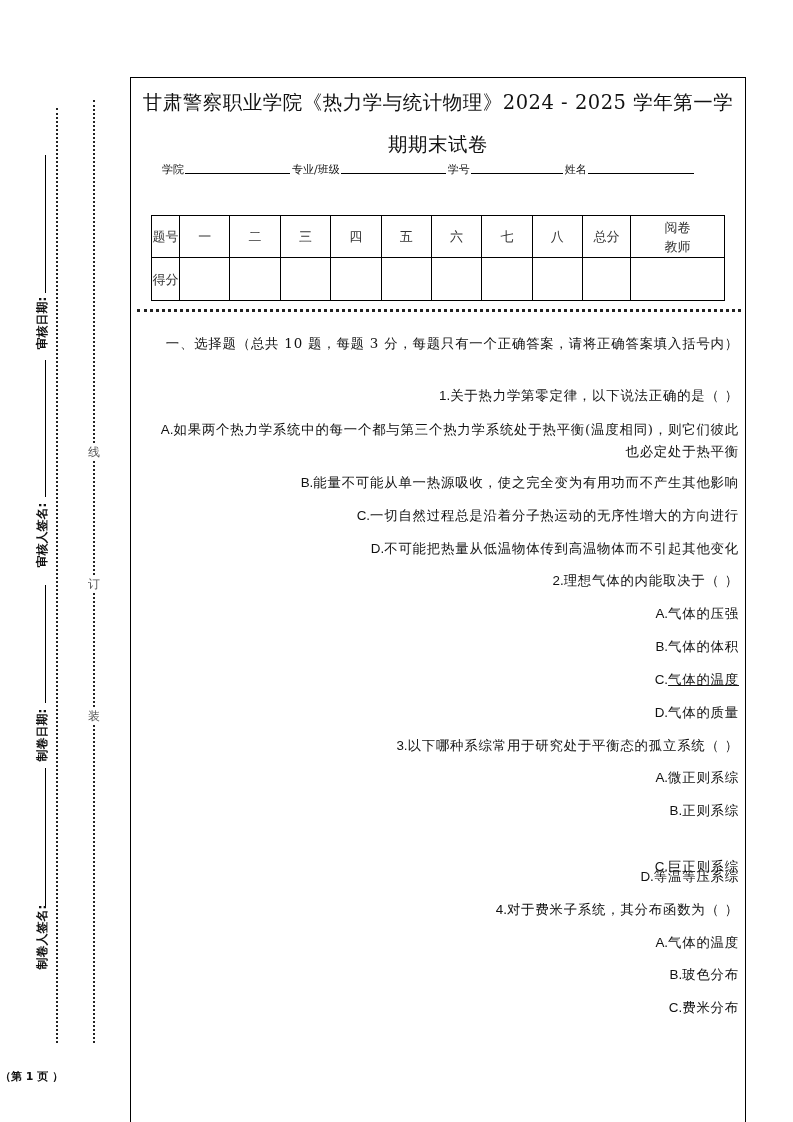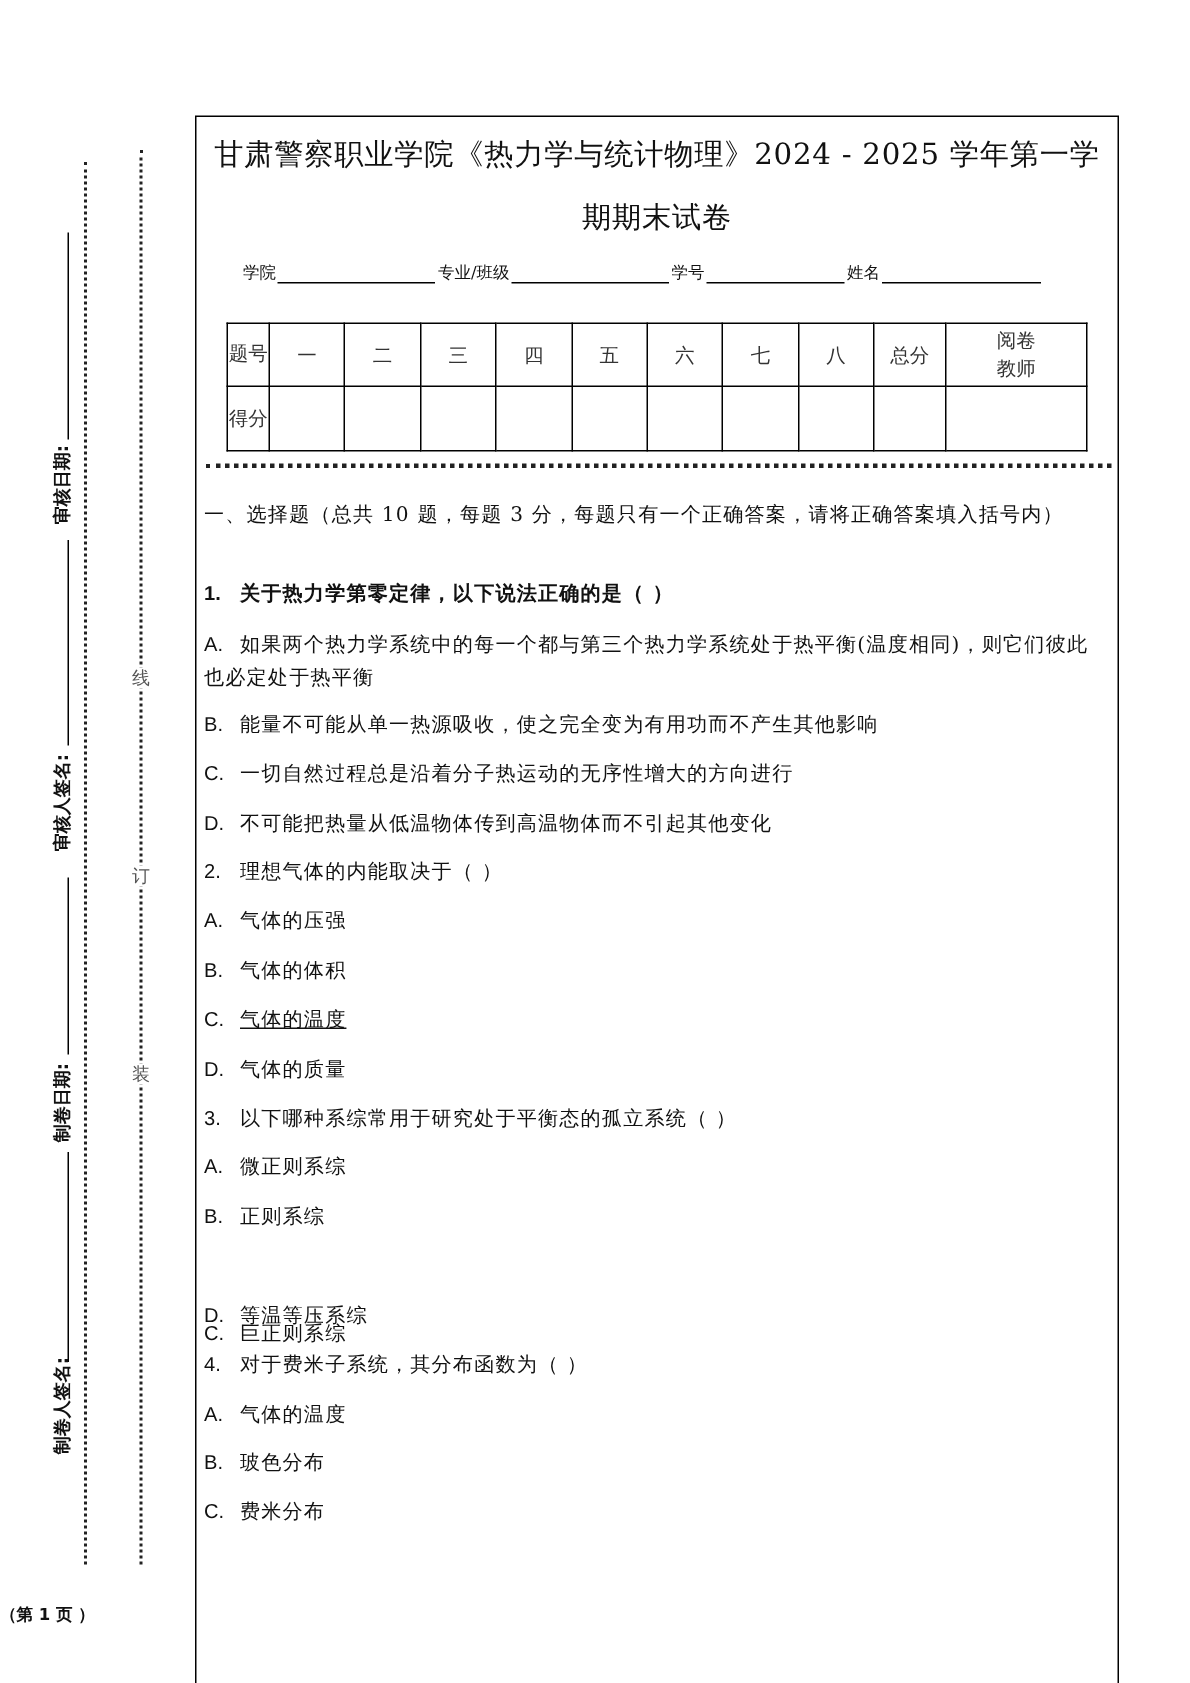--- a/index.html
+++ b/index.html
@@ -14,33 +14,33 @@
   .sign-line { position: absolute; left: 45px; width: 0; border-left: 1px solid #000; }
   .sign-label { position: absolute; left: 31px; width: 22px; font-family: "DejaVu Sans", sans-serif; font-weight: bold; font-size: 12px; white-space: nowrap; }
   .sign-label span { display: block; transform: rotate(-90deg); transform-origin: center center; }
 
   
   .frame { position: absolute; left: 130px; top: 77px; width: 616px; height: 1096px; border: 1.5px solid #000; }
   .title { position: absolute; left: 0; right: 0; text-align: center; font-size: 19.5px; letter-spacing: 0.5px; white-space: nowrap; }
   .title-1 { top: 11px; }
   .title-2 { top: 53px; font-family: Liberation Serif, serif; }
 
-  .info-row { position: absolute; top: 96px; left: 31px; font-size: 11px; display: flex; align-items: flex-end; white-space: nowrap; }
+  .info-row { position: absolute; top: 84px; left: 31px; font-size: 11px; display: flex; white-space: nowrap; }
   .info-row .lab { margin-right: 1px; }
   .info-row .blank { display: inline-block; border-bottom: 1px solid #000; height: 12px; margin-right: 2px; }
 
   table.score { position: absolute; top: 137px; left: 20px; width: 574px; border-collapse: collapse; font-size: 13px; }
   table.score td { border: 1px solid #000; text-align: center; vertical-align: middle; color: #333; }
   table.score tr.r1 td { height: 42px; }
   table.score tr.r2 td { height: 43px; }
   table.score td.hdr { width: 28px; line-height: 21px; font-size: 13px; }
   table.score td.teach { width: 94px; line-height: 19px; }
 
   .sep { position: absolute; left: 6px; right: 4px; top: 231px; border-top: 3px dotted #222; }
-  .line { position: absolute; left: 5px; right: 6px; font-size: 13.4px; letter-spacing: 0.8px; white-space: nowrap; }
+  .line { position: absolute; left: 5px; right: 6px; font-size: 13.4px; letter-spacing: 0.8px; white-space: nowrap; text-align: right; }
   .line .opt { font-family: "Liberation Sans", sans-serif; letter-spacing: 0; display: inline-block; width: 24px; }
   .multi { white-space: normal; line-height: 22px; }
 
   .footer { position: absolute; top: 1069px; left: 0; width: 793px; text-align: left; font-family: "DejaVu Sans", sans-serif; font-weight: bold; font-size: 11px; }
 </style>
 </head>
 <body>
 
 <div>
   <div class="dot-line dot-outer"></div>
@@ -116,21 +116,21 @@
       <td></td>
       <td></td>
     </tr>
   </tbody>
     </table>
 
   <div class="sep"></div>
 
   <div class="line multi" style="top:255px;">一、选择题（总共 10 题，每题 3 分，每题只有一个正确答案，请将正确答案填入括号内）</div>
 
-  <div class="line" style="top:309px;font-weight:bold;">
+  <div class="line" style="top:309px;">
     <span class="opt">1.</span><span>关于热力学第零定律，以下说法正确的是（   ）</span>
   </div>
   <div class="line multi" style="top:341px;">
     <span class="opt">A.</span><span>如果两个热力学系统中的每一个都与第三个热力学系统处于热平衡(温度相同)，则它们彼此也必定处于热平衡</span>
   </div>
   <div class="line" style="top:396px;">
     <span class="opt">B.</span><span>能量不可能从单一热源吸收，使之完全变为有用功而不产生其他影响</span>
   </div>
   <div class="line" style="top:429px;">
     <span class="opt">C.</span><span>一切自然过程总是沿着分子热运动的无序性增大的方向进行</span>
@@ -157,21 +157,21 @@
 
   <div class="line" style="top:659px;">
     <span class="opt">3.</span><span>以下哪种系综常用于研究处于平衡态的孤立系统（   ）</span>
   </div>
   <div class="line" style="top:691px;">
     <span class="opt">A.</span><span>微正则系综</span>
   </div>
   <div class="line" style="top:724px;">
     <span class="opt">B.</span><span>正则系综</span>
   </div>
-  <div class="line" style="top:802px;">
+  <div class="line" style="top:780px;">
     <span class="opt">C.</span><span>巨正则系综</span>
   </div>
   <div class="line" style="top:790px;">
     <span class="opt">D.</span><span>等温等压系综</span>
   </div>
 
   <div class="line" style="top:823px;">
     <span class="opt">4.</span><span>对于费米子系统，其分布函数为（   ）</span>
   </div>
   <div class="line" style="top:856px;">

